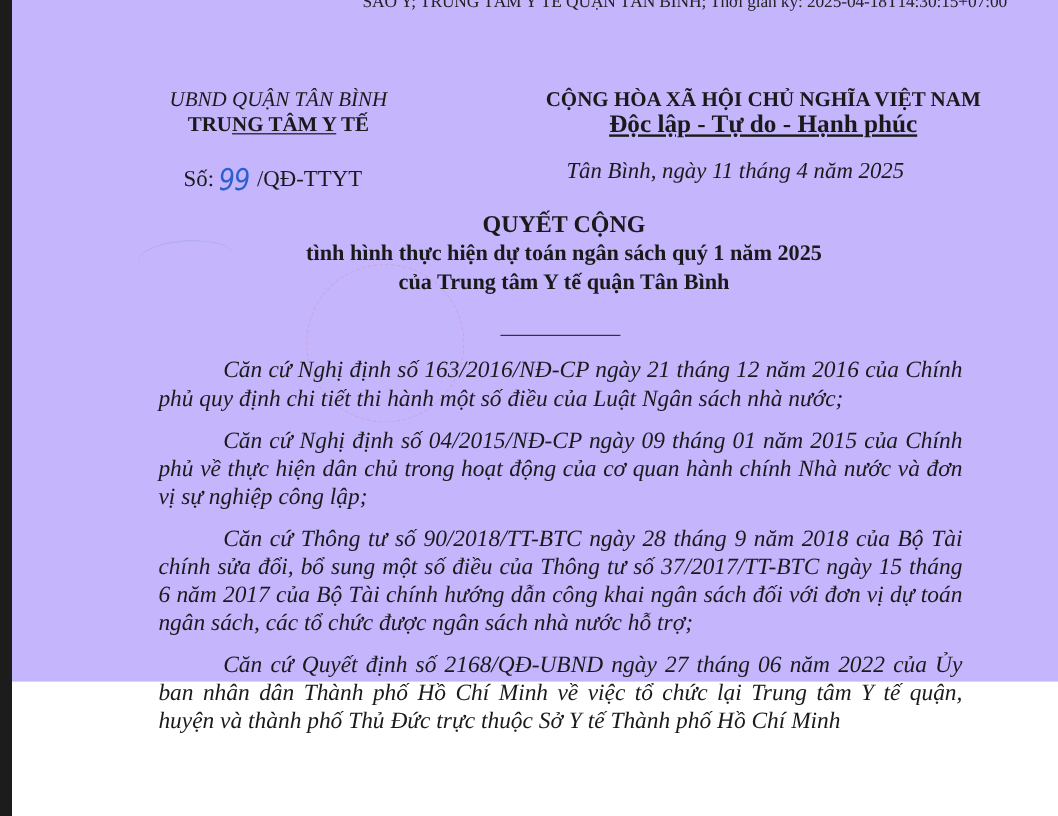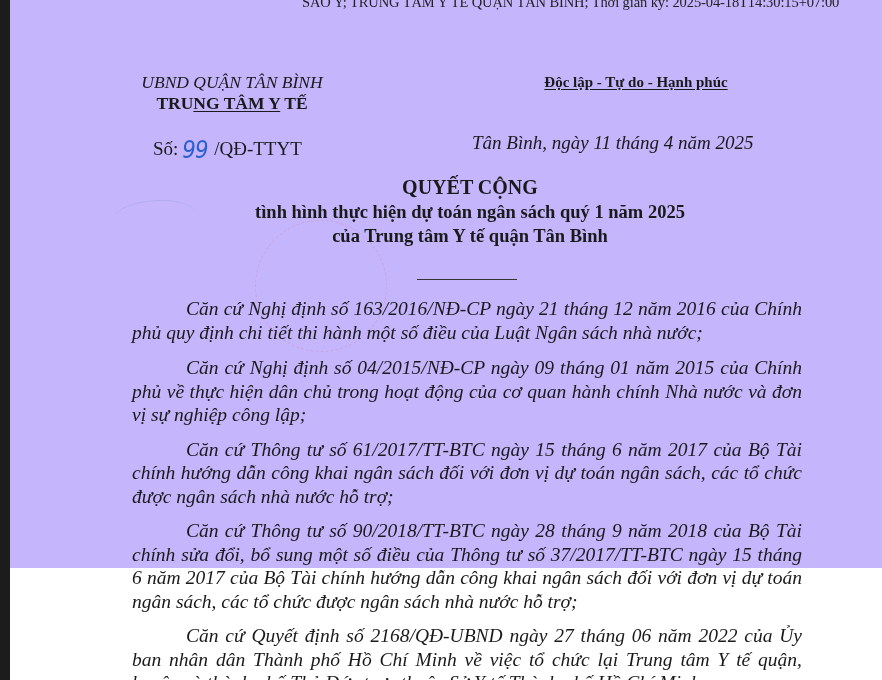--- a/index.html
+++ b/index.html
@@ -67,21 +67,21 @@
       width: 400px;
       text-align: center;
       line-height: 21px;
     }
     .hdr-right .nation {
       font-size: 17.5px;
       font-weight: bold;
       white-space: nowrap;
     }
     .hdr-right .motto {
-      font-size: 15px;
+      font-size: 21px;
       font-weight: bold;
       text-decoration: underline;
       text-underline-offset: 2px;
       white-space: nowrap;
     }
     .doc-number {
       position: absolute;
       left: 143px;
       top: 132px;
       font-size: 19px;
@@ -173,37 +173,37 @@
 
   <div class="stamp one"></div>
   <div class="scribble"></div>
 
   <div class="hdr-left">
     <div class="org-parent">UBND QUẬN TÂN BÌNH</div>
     <div class="org-name"><span>TRU</span><span class="ul">NG TÂM Y</span><span> TẾ</span></div>
   </div>
 
   <div class="hdr-right">
+    <div class="nation">CỘNG HÒA XÃ HỘI CHỦ NGHĨA VIỆT NAM</div>
     <div class="motto">Độc lập - Tự do - Hạnh phúc</div>
   </div>
 
   <div class="doc-number">
     <span>Số:</span><span class="num">99</span><span>/QĐ-TTYT</span>
   </div>
 
   <div class="doc-date">Tân Bình, ngày 11 tháng 4 năm 2025</div>
 
   <div class="title-block">
     <div class="doc-type">QUYẾT CỘNG</div>
     <div class="subject">tình hình thực hiện dự toán ngân sách quý 1 năm 2025</div>
     <div class="subject">của Trung tâm Y tế quận Tân Bình</div>
   </div>
   <div class="title-rule"></div>
 
   <div class="body-text">
     <p>Căn cứ Nghị định số 163/2016/NĐ-CP ngày 21 tháng 12 năm 2016 của Chính phủ quy định chi tiết thi hành một số điều của Luật Ngân sách nhà nước;</p>
     <p>Căn cứ Nghị định số 04/2015/NĐ-CP ngày 09 tháng 01 năm 2015 của Chính phủ về thực hiện dân chủ trong hoạt động của cơ quan hành chính Nhà nước và đơn vị sự nghiệp công lập;</p>
-    <p>Căn cứ Thông tư số 61/2017/TT-BTC ngày 15 tháng 6 năm 2017 của Bộ Tài chính hướng dẫn công khai ngân sách đối với đơn vị dự toán ngân sách, các tổ chức được ngân sách nhà nước hỗ trợ;</p>
     <p>Căn cứ Thông tư số 90/2018/TT-BTC ngày 28 tháng 9 năm 2018 của Bộ Tài chính sửa đổi, bổ sung một số điều của Thông tư số 37/2017/TT-BTC ngày 15 tháng 6 năm 2017 của Bộ Tài chính hướng dẫn công khai ngân sách đối với đơn vị dự toán ngân sách, các tổ chức được ngân sách nhà nước hỗ trợ;</p>
     <p>Căn cứ Quyết định số 2168/QĐ-UBND ngày 27 tháng 06 năm 2022 của Ủy ban nhân dân Thành phố Hồ Chí Minh về việc tổ chức lại Trung tâm Y tế quận, huyện và thành phố Thủ Đức trực thuộc Sở Y tế Thành phố Hồ Chí Minh</p>
   </div>
 
 </div>
 
 </body></html>

